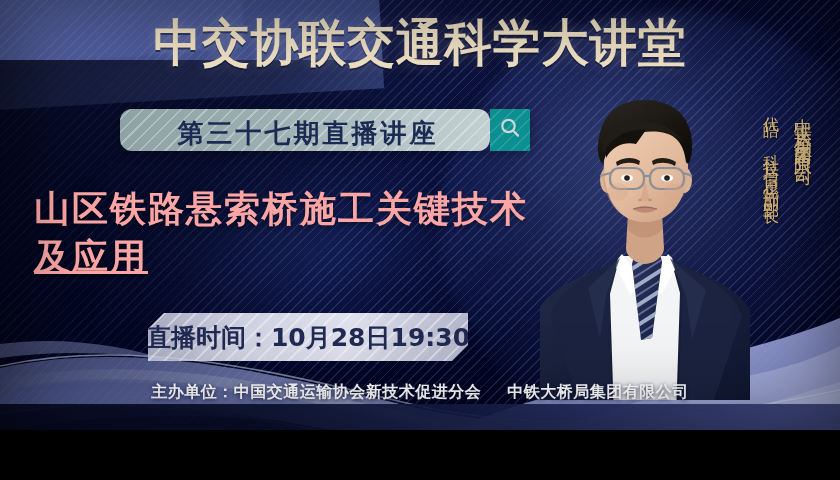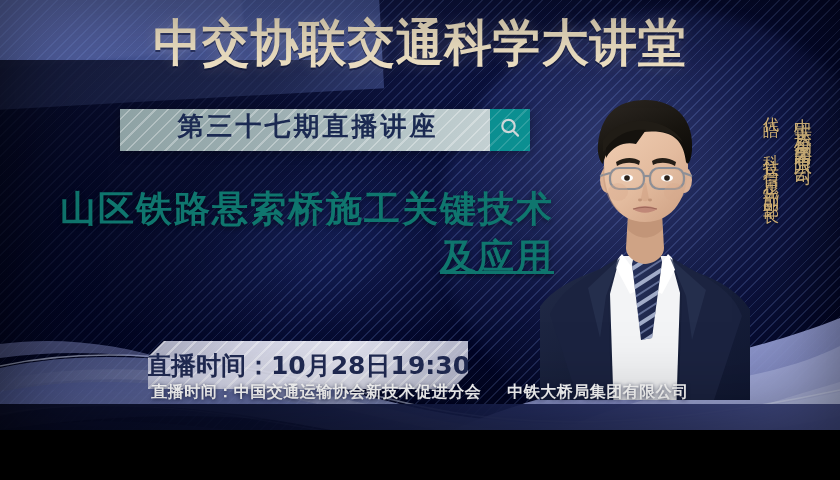--- a/index.html
+++ b/index.html
@@ -87,23 +87,24 @@
   
   .episode-bar{
     position:absolute;left:120px;top:109px;
     width:410px;height:42px;
     display:flex;align-items:stretch;
     box-shadow:0 2px 10px rgba(0,0,0,.35);
   }
   .episode-bar .ep-label{
     position:relative;
     flex:1 1 auto;
-    display:flex;align-items:flex-start;justify-content:center;
+    display:flex;align-items:flex-end;justify-content:center;
     background:linear-gradient(100deg,#8ea2a4 0%,#9dafb2 42%,#b7c6c8 78%,#c3d0d2 100%);
     overflow:hidden;
+    border-radius:12px;
   }
   .episode-bar .ep-label::after{
     content:"";position:absolute;inset:0;
     background-image:repeating-linear-gradient(
       -45deg,
       rgba(255,255,255,0) 0px, rgba(255,255,255,0) 4px,
       rgba(255,255,255,.30) 4px, rgba(255,255,255,.30) 5.6px,
       rgba(255,255,255,0) 5.6px, rgba(255,255,255,0) 9px);
     pointer-events:none;
   }
@@ -127,41 +128,40 @@
       -45deg,
       rgba(255,255,255,0) 0px, rgba(255,255,255,0) 4px,
       rgba(255,255,255,.14) 4px, rgba(255,255,255,.14) 5.6px,
       rgba(255,255,255,0) 5.6px, rgba(255,255,255,0) 9px);
   }
   .episode-bar .ep-search svg{position:relative;z-index:2;}
 
   
   .lecture-title{
     position:absolute;left:34px;top:185px;width:520px;
-    text-align:right;
-    color:#0f766e;
+    text-align:left;
+    color:#fca5a5;
     font-size:36px;
     line-height:48px;
     font-weight:bold;
     letter-spacing:2px;
     font-family:"DejaVu Sans","Liberation Sans",sans-serif;
     text-shadow:0 2px 5px rgba(0,0,0,.45);
   }
   .lecture-title .l2{display:block;text-decoration:underline;}
 
   
   .time-pill{
     position:absolute;left:148px;top:313px;
     width:320px;height:48px;
     display:flex;align-items:center;justify-content:center;
     background:linear-gradient(100deg,rgba(206,208,226,.80) 0%,rgba(222,223,238,.93) 30%,rgba(232,233,244,.96) 62%,rgba(205,207,226,.85) 100%);
     clip-path:polygon(16px 0, 100% 0, 100% calc(100% - 16px), calc(100% - 16px) 100%, 0 100%, 0 16px);
     box-shadow:0 3px 14px rgba(0,0,0,.40);
     overflow:hidden;
-    margin-top:28px;
   }
   .time-pill::after{
     content:"";position:absolute;inset:0;
     background-image:repeating-linear-gradient(
       -45deg,
       rgba(255,255,255,0) 0px, rgba(255,255,255,0) 5px,
       rgba(255,255,255,.38) 5px, rgba(255,255,255,.38) 7px,
       rgba(255,255,255,0) 7px, rgba(255,255,255,0) 11px);
     pointer-events:none;
   }
@@ -419,17 +419,17 @@
     <span class="tp-text">直播时间：10月28日19:30</span>
   </div>
 
   <div class="speaker-block">
     <div class="v-text person">代皓  科技与信息化部副部长</div>
     <div class="v-text org">中铁大桥局集团有限公司</div>
   </div>
 
   <div class="bottom-dark"></div>
   <div class="organizer">
-    <span>直播时间：</span><span>中国交通运输协会新技术促进分会</span><span class="sep"></span><span>中铁大桥局集团有限公司</span>
+    <span>主办单位：</span><span>中国交通运输协会新技术促进分会</span><span class="sep"></span><span>中铁大桥局集团有限公司</span>
   </div>
 
   <div class="vignette"></div>
 </div>
 
 </body></html>

